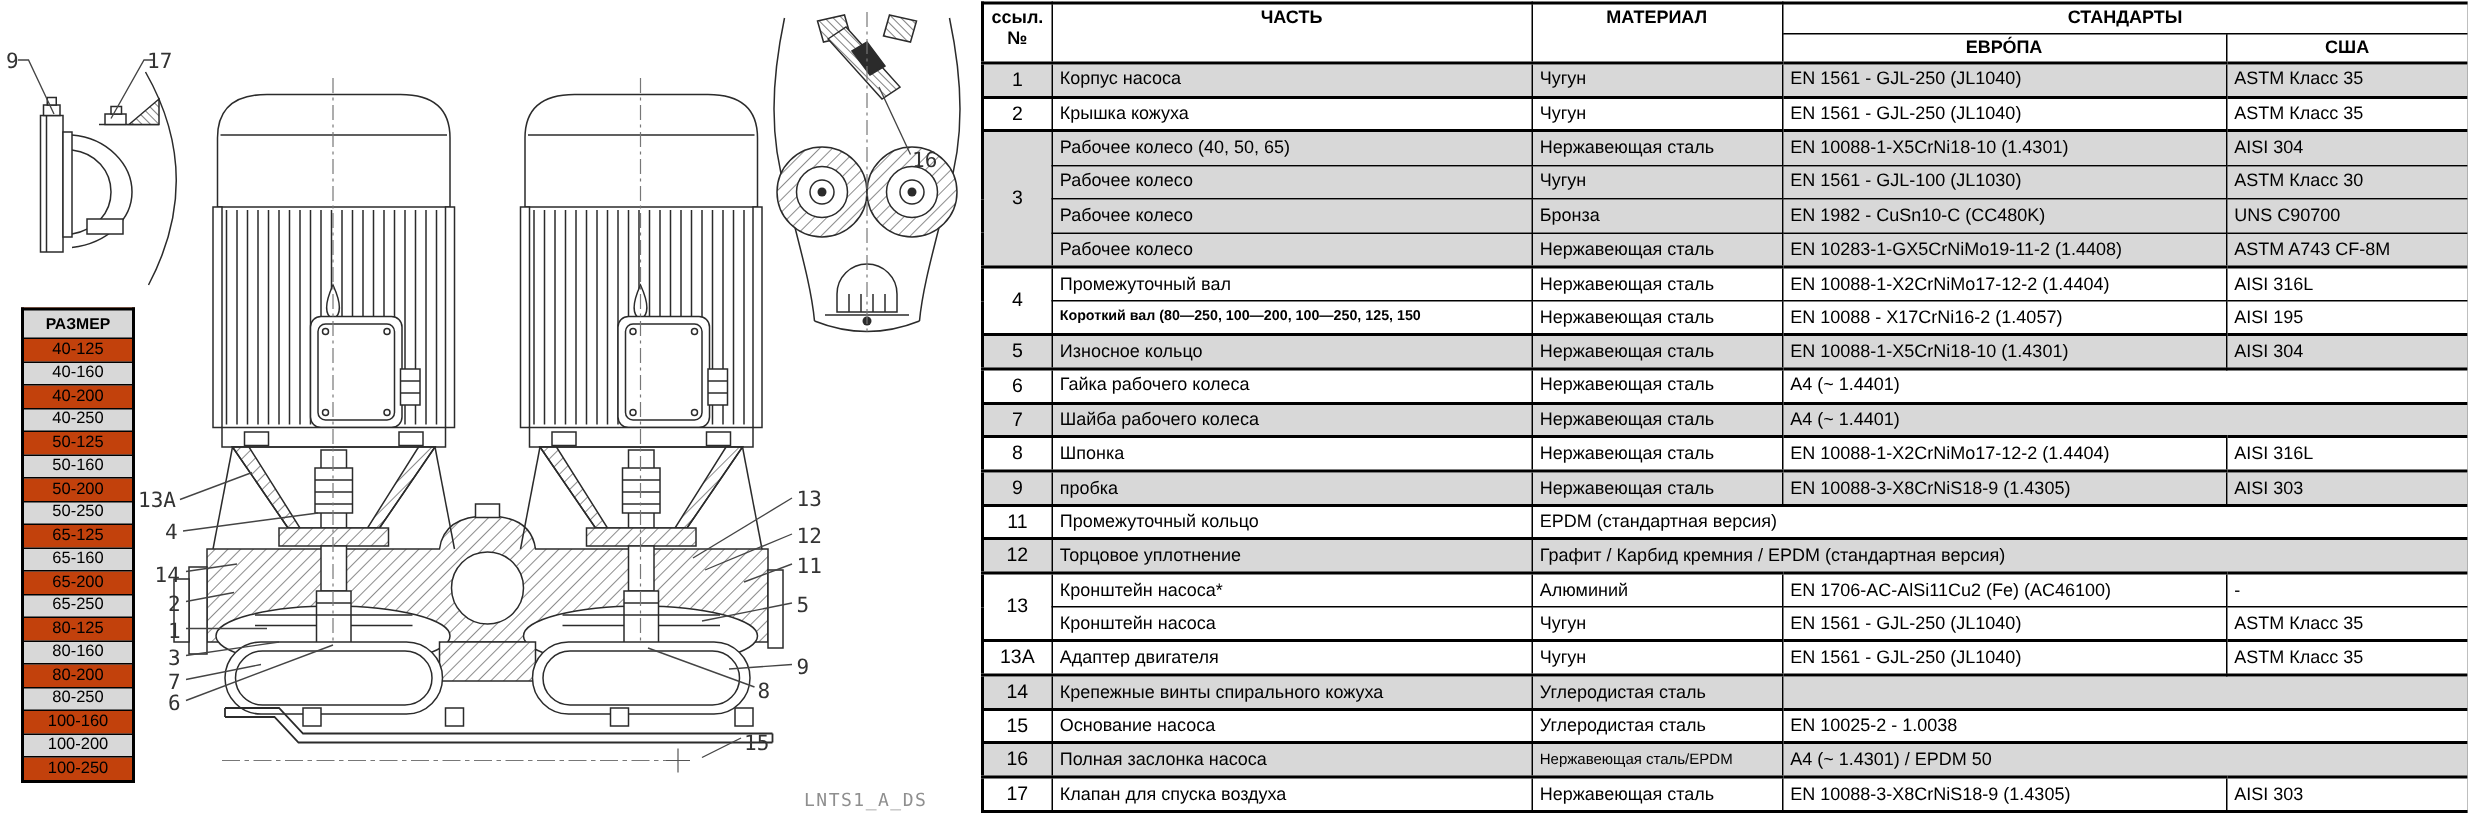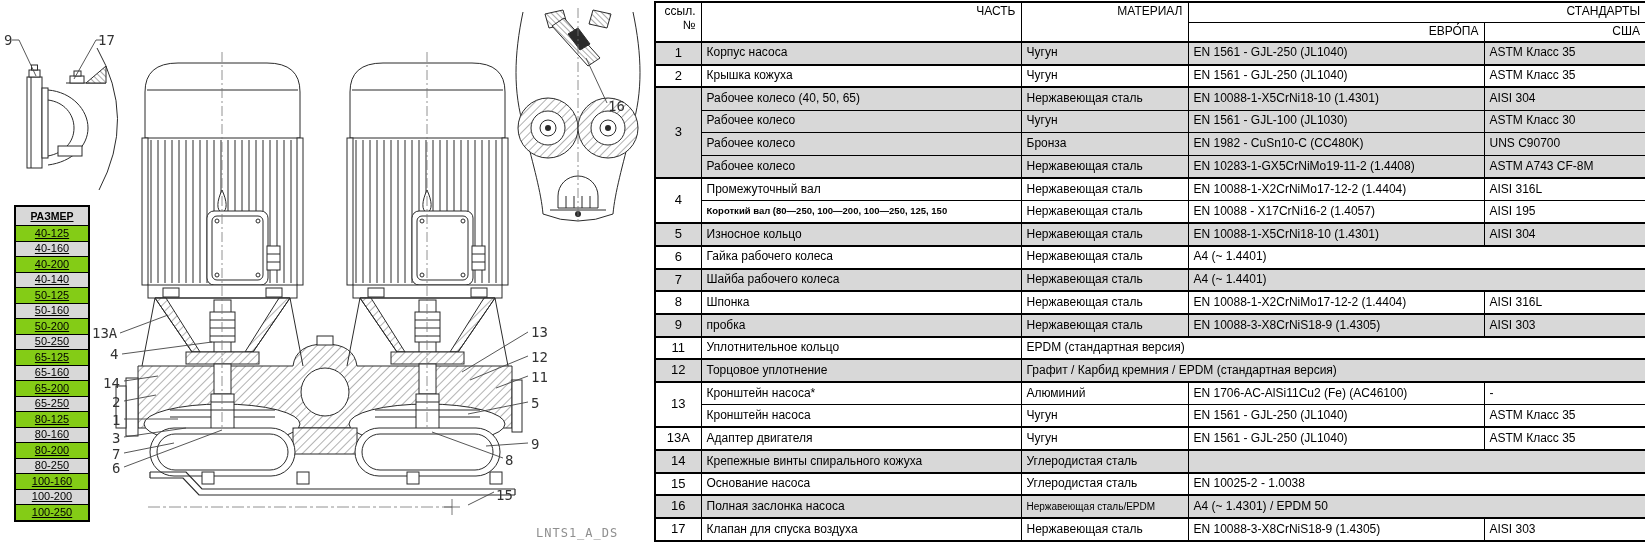--- a/index.html
+++ b/index.html
@@ -5,33 +5,33 @@
   html,body{margin:0;padding:0;background:#fff;}
   body{width:1645px;height:543px;position:relative;overflow:hidden;
        font-family:"Liberation Sans", sans-serif;color:#000;}
 
   
   .drawing{position:absolute;left:0;top:0;width:654px;height:543px;}
   .drawing svg{position:absolute;left:0;top:0;}
 
   
   .size-table{position:absolute;left:14px;top:205px;border-collapse:collapse;
-              border:2px solid #000;background:#84cc16;text-decoration:underline;}
+              border:2px solid #000;background:#c2410c;}
   .size-table th,.size-table td{border:1px solid #000;width:72px;height:14.5px;
               font-size:11px;text-align:center;padding:0;line-height:1;}
   .size-table th{background:#d8d8d8;font-weight:bold;height:18px;font-size:10.5px;}
   .size-table tr.sh td{background:#d8d8d8;}
 
   
   .parts-wrap{position:absolute;left:654px;top:1px;width:991px;height:542px;}
   table.parts{border-collapse:collapse;table-layout:fixed;width:991px;height:541px;
               border:2px solid #000;background:#fff;}
   .parts th,.parts td{border:1px solid #000;padding:0 5px;font-size:12px;
               overflow:hidden;white-space:nowrap;line-height:1.15;}
-  .parts thead th{font-weight:normal;text-align:right;font-size:12px;margin-left:48px;}
+  .parts thead th{font-weight:bold;text-align:center;font-size:12px;margin-left:48px;}
   .parts thead .valign-top{vertical-align:top;padding-top:2px;}
   .parts td.ref{text-align:center;font-size:13px;padding:0 1px;}
   .parts tr.sh td{background:#d8d8d8;}
   .parts tr.g td, .parts tr.g th{border-top:2px solid #000;}
   .parts td.small-part{font-size:9.5px;font-weight:bold;}
   .parts td.small-mat{font-size:10px;}
   .parts tbody tr{height:22px;}
   .parts thead tr{height:20px;}
 </style>
 </head>
@@ -222,21 +222,21 @@
       <tr>
           <td>40-125</td>
         </tr>
       <tr class="sh">
           <td>40-160</td>
         </tr>
       <tr>
           <td>40-200</td>
         </tr>
       <tr class="sh">
-          <td>40-140</td>
+          <td>40-250</td>
         </tr>
       <tr>
           <td>50-125</td>
         </tr>
       <tr class="sh">
           <td>50-160</td>
         </tr>
       <tr>
           <td>50-200</td>
         </tr>
@@ -385,21 +385,21 @@
     </tr>
     <tr class="sh g">
       <td class="ref">9</td>
       <td>пробка</td>
       <td>Нержавеющая сталь</td>
       <td>EN 10088-3-X8CrNiS18-9 (1.4305)</td>
       <td>AISI 303</td>
     </tr>
     <tr class="g">
       <td class="ref">11</td>
-      <td>Уплотнительное кольцо</td>
+      <td>Промежуточный кольцо</td>
       <td colspan="3">EPDM (стандартная версия)</td>
     </tr>
     <tr class="sh g">
       <td class="ref">12</td>
       <td>Торцовое уплотнение</td>
       <td colspan="3">Графит / Карбид кремния / EPDM (стандартная версия)</td>
     </tr>
     <tr class="g">
       <td class="ref" rowspan="2">13</td>
       <td>Кронштейн насоса*</td>

